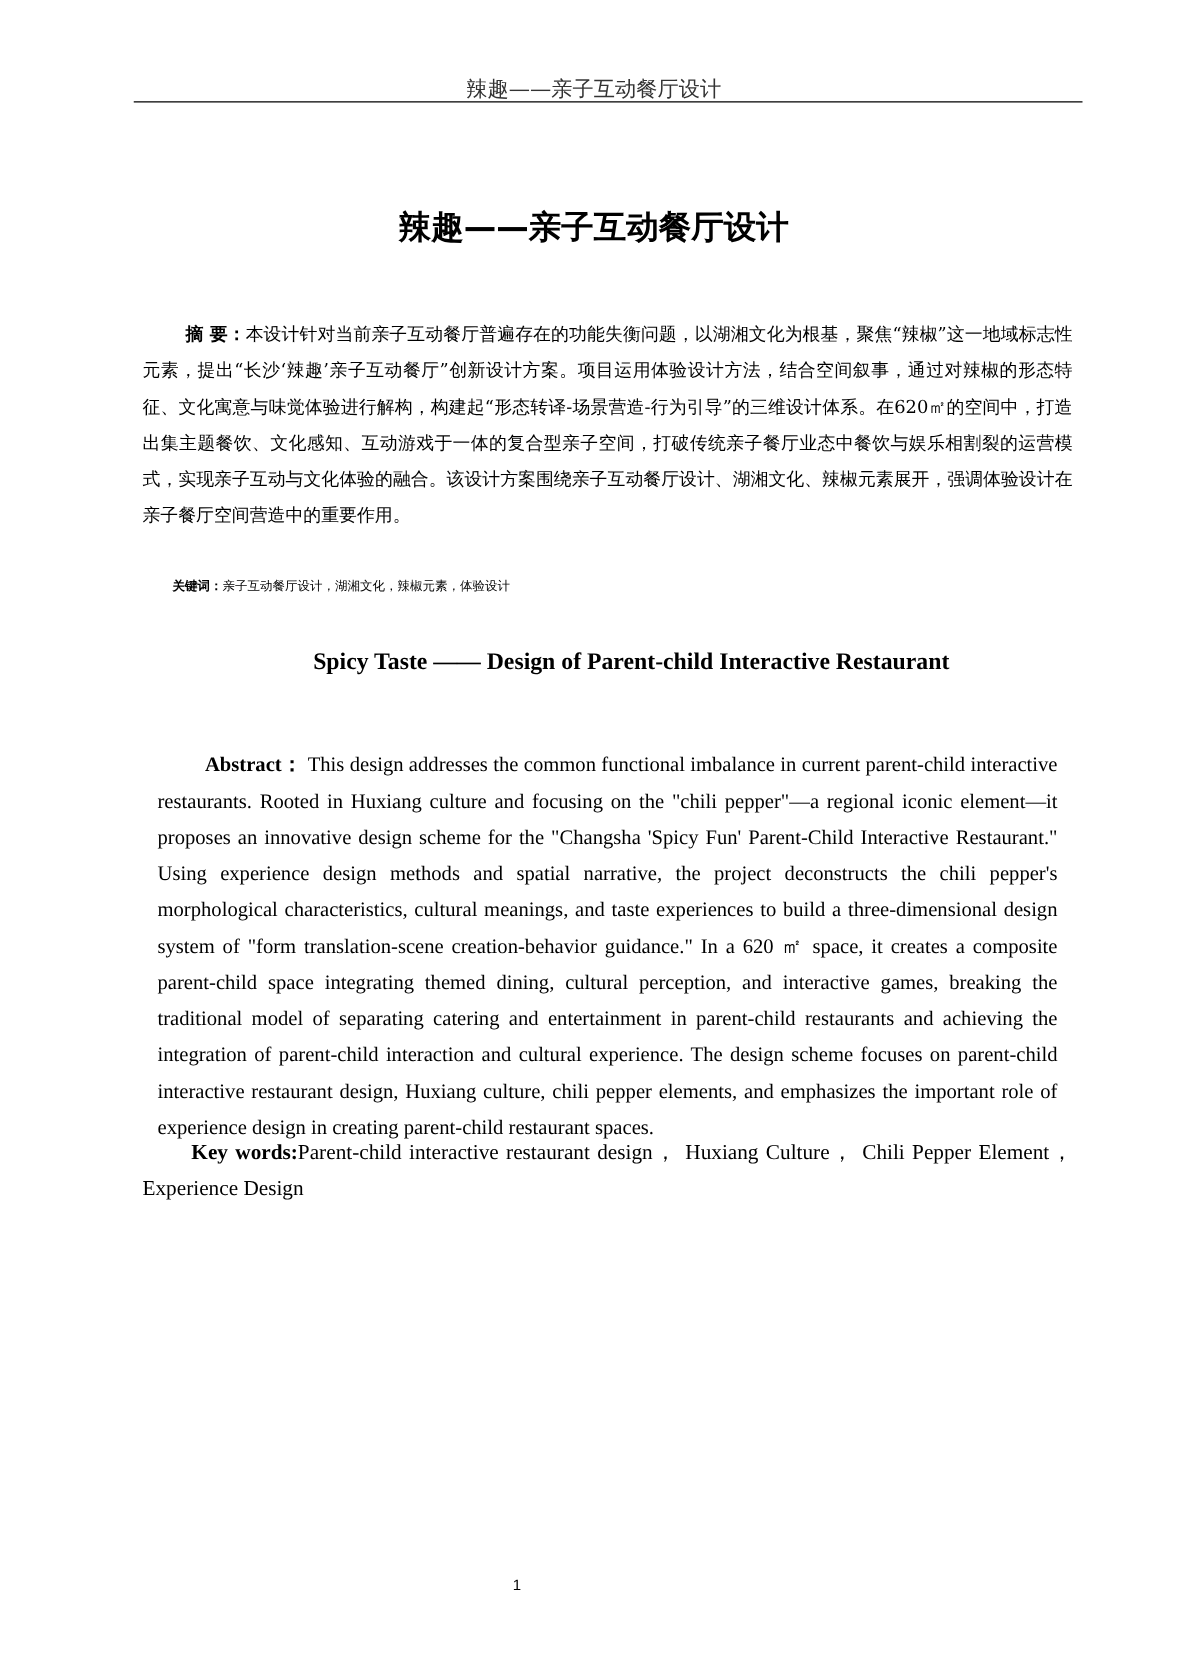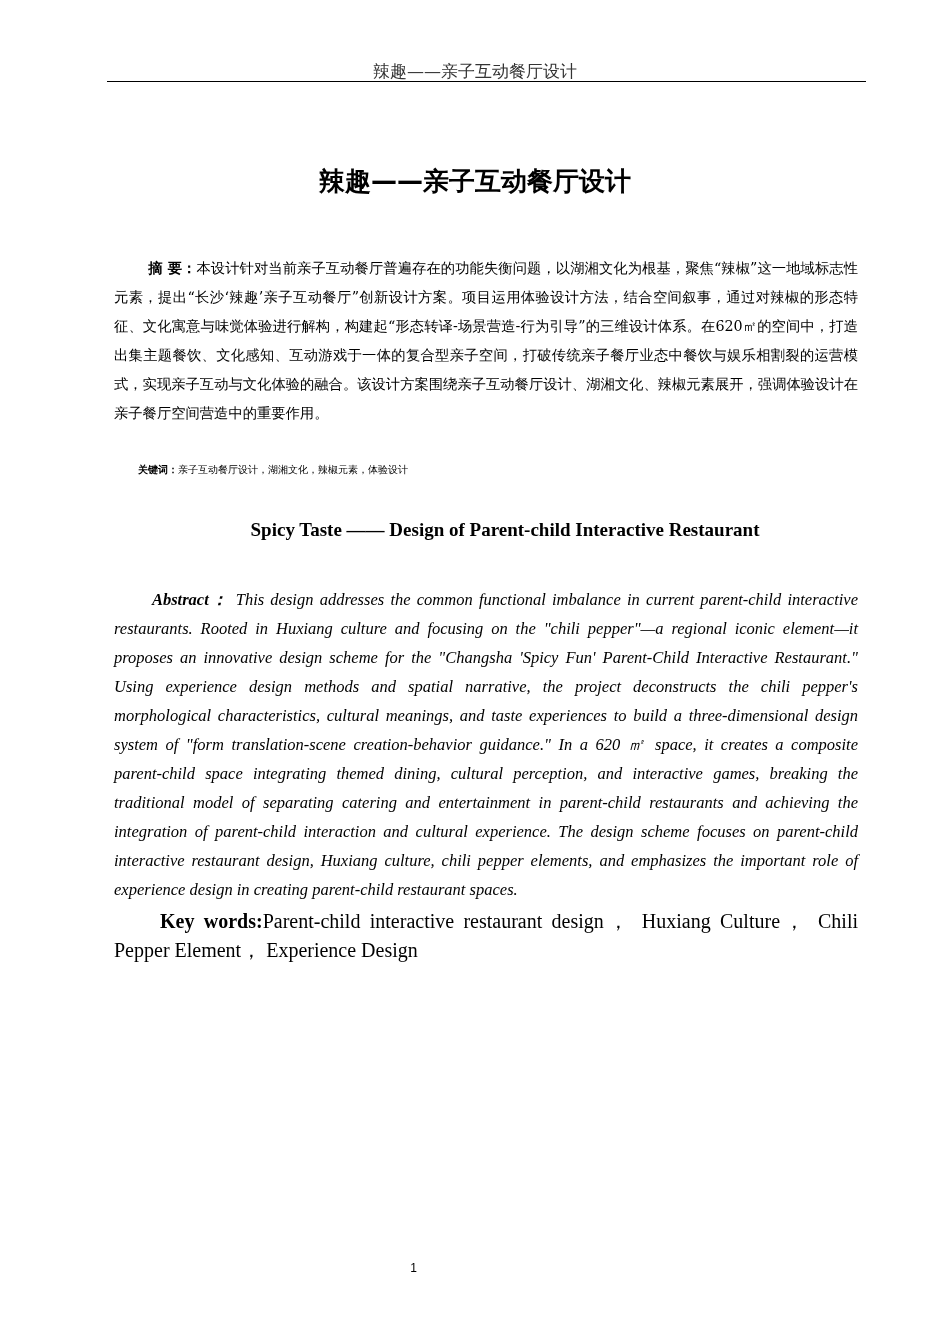--- a/index.html
+++ b/index.html
@@ -27,24 +27,24 @@
     font-family: "DejaVu Serif", serif; font-size: 10px; line-height: 29px; text-indent: 2.4em; }
   .title-en {
     position: absolute; top: 519px; left: 0; width: 1010px; text-align: center;
     font-family: "Liberation Serif", serif; font-weight: bold; font-size: 19px;
   }
   .en-block {
     position: absolute; top: 585px; left: 114px; width: 744px;
     font-family: "Liberation Serif", serif; font-size: 16.5px; line-height: 29px;
     text-align: justify;
   }
-  .en-block p { margin: 0; text-indent: 2.3em; font-style: italic; }
+  .en-block p { margin: 12px; text-indent: 2.3em; }
   .en-kw {
     position: absolute; top: 907px; left: 114px; width: 744px;
-    font-family: "Liberation Serif", serif; font-size: 20px; line-height: 29px;
+    font-family: "Liberation Serif", serif; font-size: 17px; line-height: 29px;
     text-align: justify; text-indent: 2.3em;
   }
   .page-number {
     position: absolute; top: 1261px; left: 0; width: 827px; text-align: center;
     font-family: "Liberation Sans", sans-serif; font-size: 12px;
   }
 </style>
 </head>
 <body>
 

